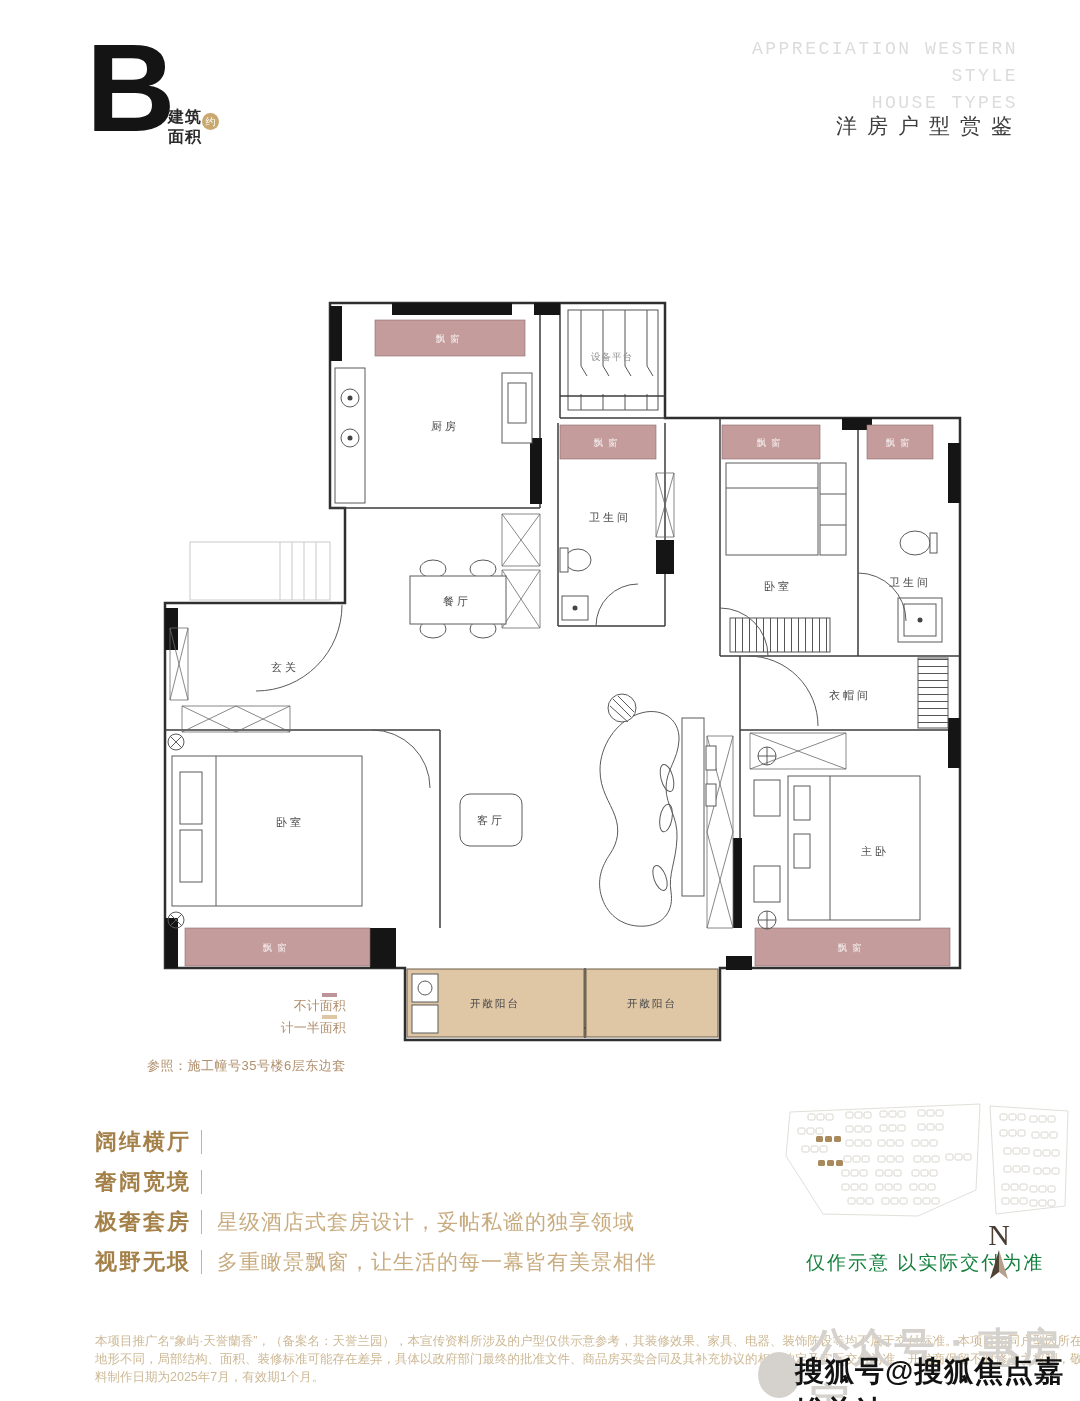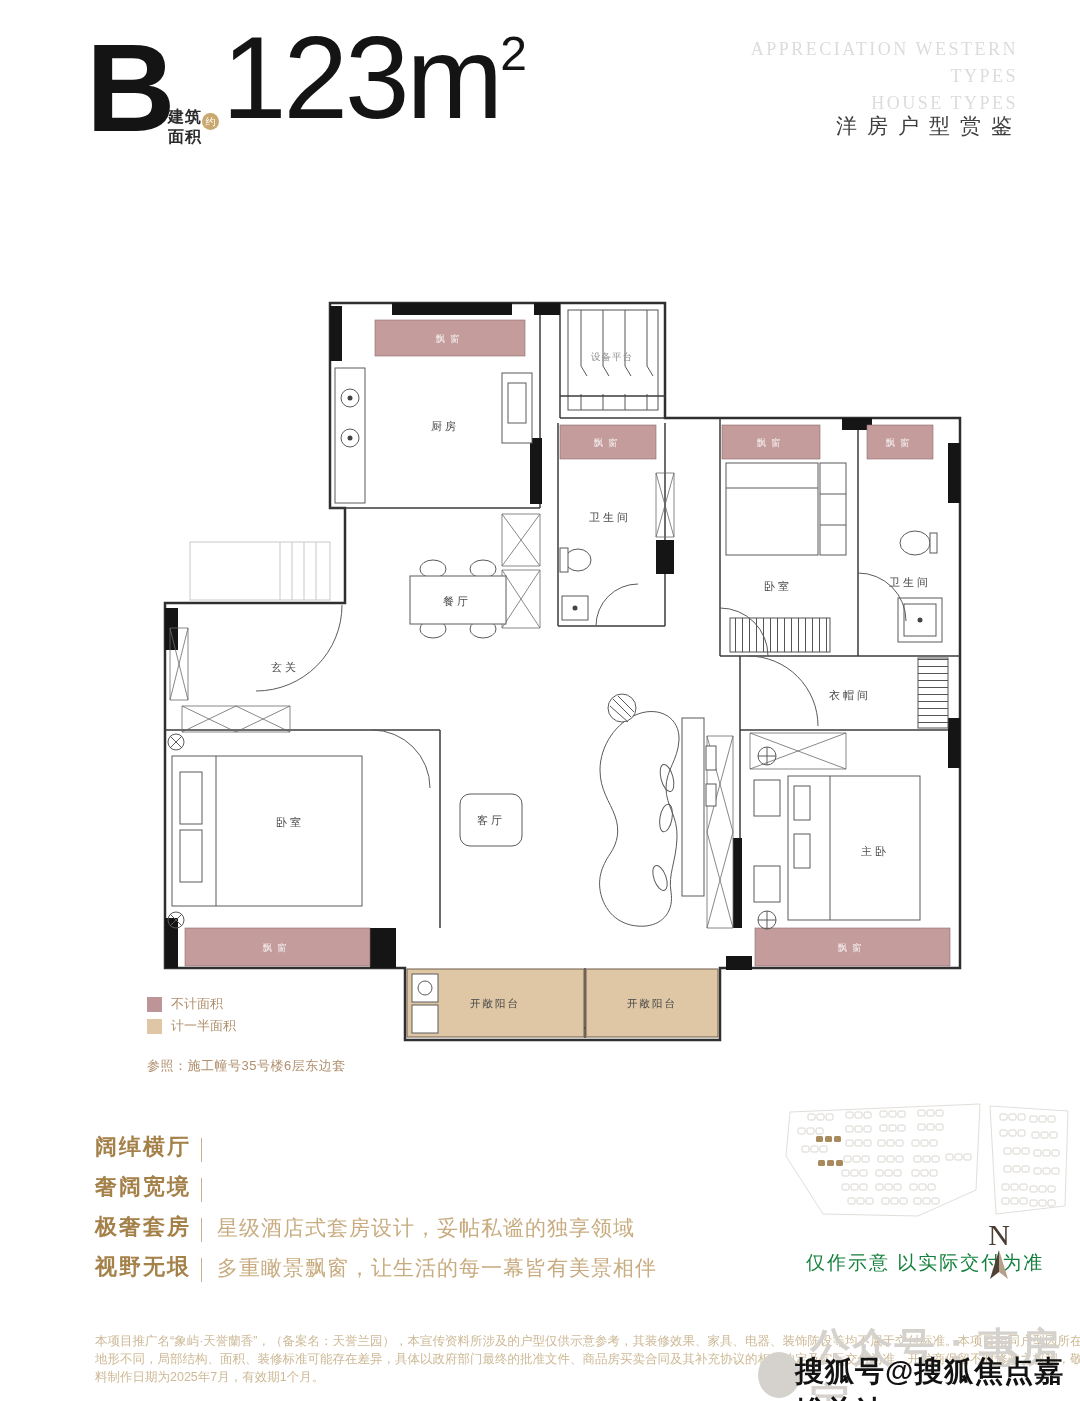--- a/index.html
+++ b/index.html
@@ -8,43 +8,43 @@
   
   .b-letter{position:absolute;left:86px;top:26px;font-size:124px;font-weight:600;color:#141414;line-height:1;}
   .area-caption{position:absolute;left:168px;top:94px;font-size:16px;color:#2a2a2a;line-height:20px;letter-spacing:1px;font-weight:600;margin-top:13px;}
   .approx-badge{position:absolute;left:202px;top:113px;width:17px;height:17px;border-radius:50%;
                 background:#c9a86f;color:#fff;font-size:10px;line-height:17px;text-align:center;}
   .area-value{position:absolute;left:222px;top:18px;font-size:116px;font-weight:500;color:#141414;line-height:1.05;letter-spacing:-3px;}
   .area-value sup{font-size:48px;vertical-align:48px;letter-spacing:0;}
   .layout-box{position:absolute;left:487px;top:76px;width:254px;border-top:1px solid #d6ba8e;border-bottom:1px solid #d6ba8e;
               padding:11px 0;text-align:center;font-size:27px;letter-spacing:11px;color:#2e2e2e;font-weight:500;}
   .en-block{position:absolute;right:62px;top:36px;text-align:right;color:#dcdcdc;
-            font-family:Liberation Serif, serif;font-size:18px;letter-spacing:2.5px;line-height:27px;margin-left:28px;}
+            font-family:Liberation Mono, monospace;font-size:18px;letter-spacing:2.5px;line-height:27px;margin-left:28px;}
   .cn-subtitle{position:absolute;right:58px;top:112px;font-size:21px;color:#3e3e3e;letter-spacing:10px;font-weight:500;margin-left:46px;}
   
   .plan{position:absolute;left:130px;top:278px;}
   .plan text{font-family:"Liberation Sans","DejaVu Sans",sans-serif;}
   .room-label{font-size:11px;fill:#4a4a4a;letter-spacing:3px;text-anchor:middle;}
   .band-label{font-size:9.5px;fill:#f4ecec;letter-spacing:5px;text-anchor:middle;}
   .balc-label{font-size:10.5px;fill:#4a4a4a;letter-spacing:2px;text-anchor:middle;}
   .equip-label{font-size:9.5px;fill:#8d8d8d;letter-spacing:1px;text-anchor:middle;}
   .wall{stroke:#2f2f2f;stroke-width:2.5;fill:none;}
   .iwall{stroke:#3c3c3c;stroke-width:1.5;fill:none;}
   .furn{stroke:#5a5a5a;stroke-width:1;fill:#ffffff;}
   .furnn{stroke:#5a5a5a;stroke-width:1;fill:none;}
   .hatch{stroke:#6a6a6a;stroke-width:.8;fill:none;}
   .blk{fill:#151515;}
   .faint{stroke:#c9c9c9;stroke-width:1;fill:none;}
   
   .legend{position:absolute;left:147px;top:993px;font-size:13px;color:#b08f6d;}
-  .legend-row{display:flex;align-items:center;height:22px;}
+  .legend-row{display:flex;align-items:flex-end;height:22px;flex-direction:column;}
   .legend-row .sw{width:15px;height:15px;margin-right:9px;}
   .legend-ref{margin-top:20px;letter-spacing:.5px;}
   .features{position:absolute;left:95px;top:1122px;}
-  .feat-row{display:flex;align-items:flex-end;height:40px;}
+  .feat-row{display:flex;align-items:center;height:40px;}
   .feat-title{font-size:22px;font-weight:700;color:#a5814a;letter-spacing:2px;}
   .feat-sep{width:1px;height:24px;background:#c9b28b;margin:0 15px 0 10px;}
   .feat-desc{font-size:21px;color:#c8ac80;letter-spacing:1px;}
   
   .siteplan{position:absolute;left:768px;top:1098px;}
   .siteplan-note{position:absolute;left:806px;top:1250px;font-size:19px;color:#15803d;letter-spacing:2px;}
   .compass{position:absolute;left:988px;top:1220px;text-align:center;}
   .compass .n{font-family:"Liberation Serif","DejaVu Serif",serif;font-size:30px;color:#4a3e33;line-height:30px;}
   
   .disclaimer{position:absolute;left:95px;top:1332px;width:985px;font-size:12.5px;line-height:18px;
@@ -58,24 +58,23 @@
 <body>
 
 <div class="page">
 
   <div class="b-letter">B</div>
   <div class="area-caption">
     <div>建筑</div>
     <div>面积</div>
   </div>
   <div class="approx-badge">约</div>
-  <div class="area-value"><span>123m</span><sup>2</sup></div>
   <div class="en-block">
     <div>APPRECIATION WESTERN</div>
-    <div>TYPES</div>
+    <div>STYLE</div>
     <div>HOUSE TYPES</div>
   </div>
   <div class="cn-subtitle">洋房户型赏鉴</div>
 
   <svg class="plan" width="845" height="765" viewBox="0 0 845 765">
     <defs>
       <pattern id="comb" width="7" height="40" patternUnits="userSpaceOnUse">
         <path d="M3.5 0 V40" stroke="#555" stroke-width="1"></path>
       </pattern>
       <pattern id="rails" width="40" height="7" patternUnits="userSpaceOnUse">

